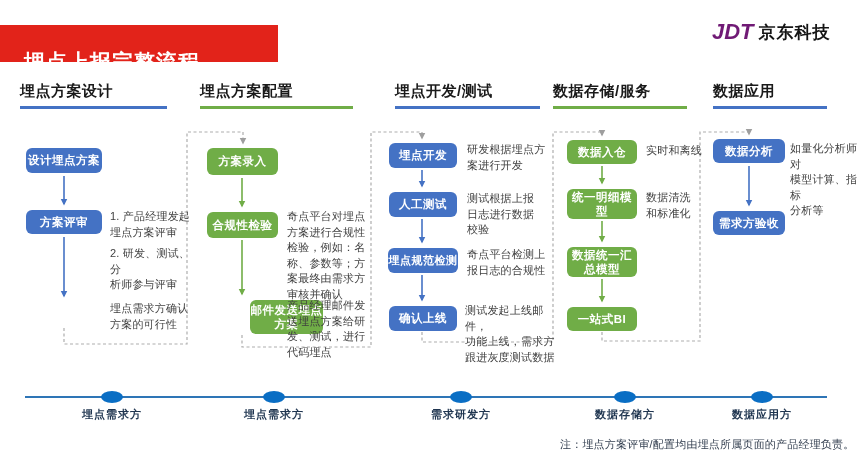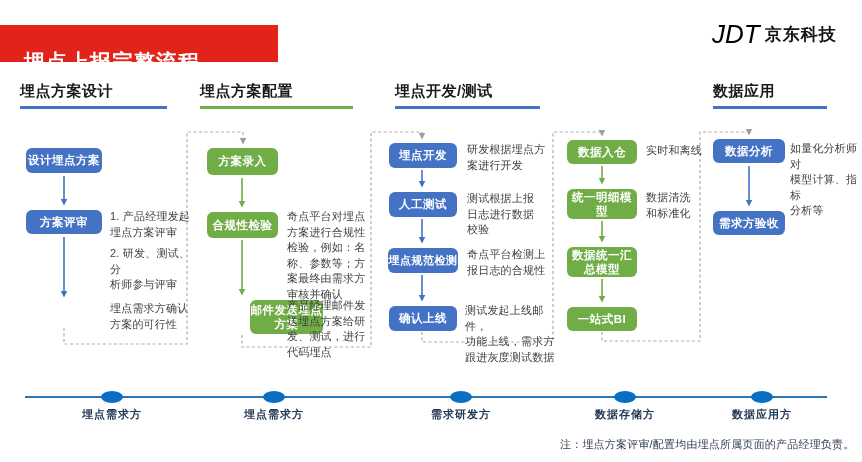--- a/index.html
+++ b/index.html
@@ -7,21 +7,21 @@
     position:relative;width:862px;height:462px;background:#fff;overflow:hidden;
     font-family:"Liberation Sans","DejaVu Sans",sans-serif;
   }
   
   .banner{
     position:absolute;left:0;top:25px;width:278px;height:37px;background:#E2231A;
     display:flex;align-items:center;
   }
   .banner-title{color:#fff;font-size:21px;font-weight:bold;padding-left:24px;letter-spacing:1px;white-space:nowrap;margin-top:36px;}
   .logo{position:absolute;left:712px;top:19px;display:flex;align-items:center;gap:5px;}
-  .logo-mark{color:#000000;font-size:26px;font-weight:normal;font-style:italic;letter-spacing:0px;}
+  .logo-mark{color:#701a75;font-size:22px;font-weight:bold;font-style:italic;letter-spacing:0px;}
   .logo-company{color:#141414;font-size:17px;font-weight:bold;letter-spacing:1px;}
   
   .col-header{position:absolute;top:82px;}
   .col-header .ht{font-size:15px;font-weight:bold;color:#1a1a1a;white-space:nowrap;letter-spacing:0.5px;}
   .col-header .ul{margin-top:5px;height:3px;width:100%;}
   .ul.blue{background:#4472C4;}
   .ul.green{background:#70AD47;}
   
   .box{
     position:absolute;border-radius:6px;color:#fff;font-weight:bold;font-size:11.5px;
@@ -62,20 +62,24 @@
     <div class="ht">埋点方案设计</div>
     <div class="ul blue"></div>
   </div>
   <div class="col-header" style="left:200px;width:153px;">
     <div class="ht">埋点方案配置</div>
     <div class="ul green"></div>
   </div>
   <div class="col-header" style="left:395px;width:145px;">
     <div class="ht">埋点开发/测试</div>
     <div class="ul blue"></div>
+  </div>
+  <div class="col-header" style="left:553px;width:134px;">
+    <div class="ht">数据存储/服务</div>
+    <div class="ul green"></div>
   </div>
   <div class="col-header" style="left:713px;width:114px;">
     <div class="ht">数据应用</div>
     <div class="ul blue"></div>
   </div>
 
   <svg id="wires" width="862" height="462" viewBox="0 0 862 462">
     <defs>
       <marker id="ab" markerWidth="8" markerHeight="8" refX="5.5" refY="3.5" orient="auto" markerUnits="userSpaceOnUse">
         <path d="M0,0 L7,3.5 L0,7 z" fill="#4472C4"></path>

